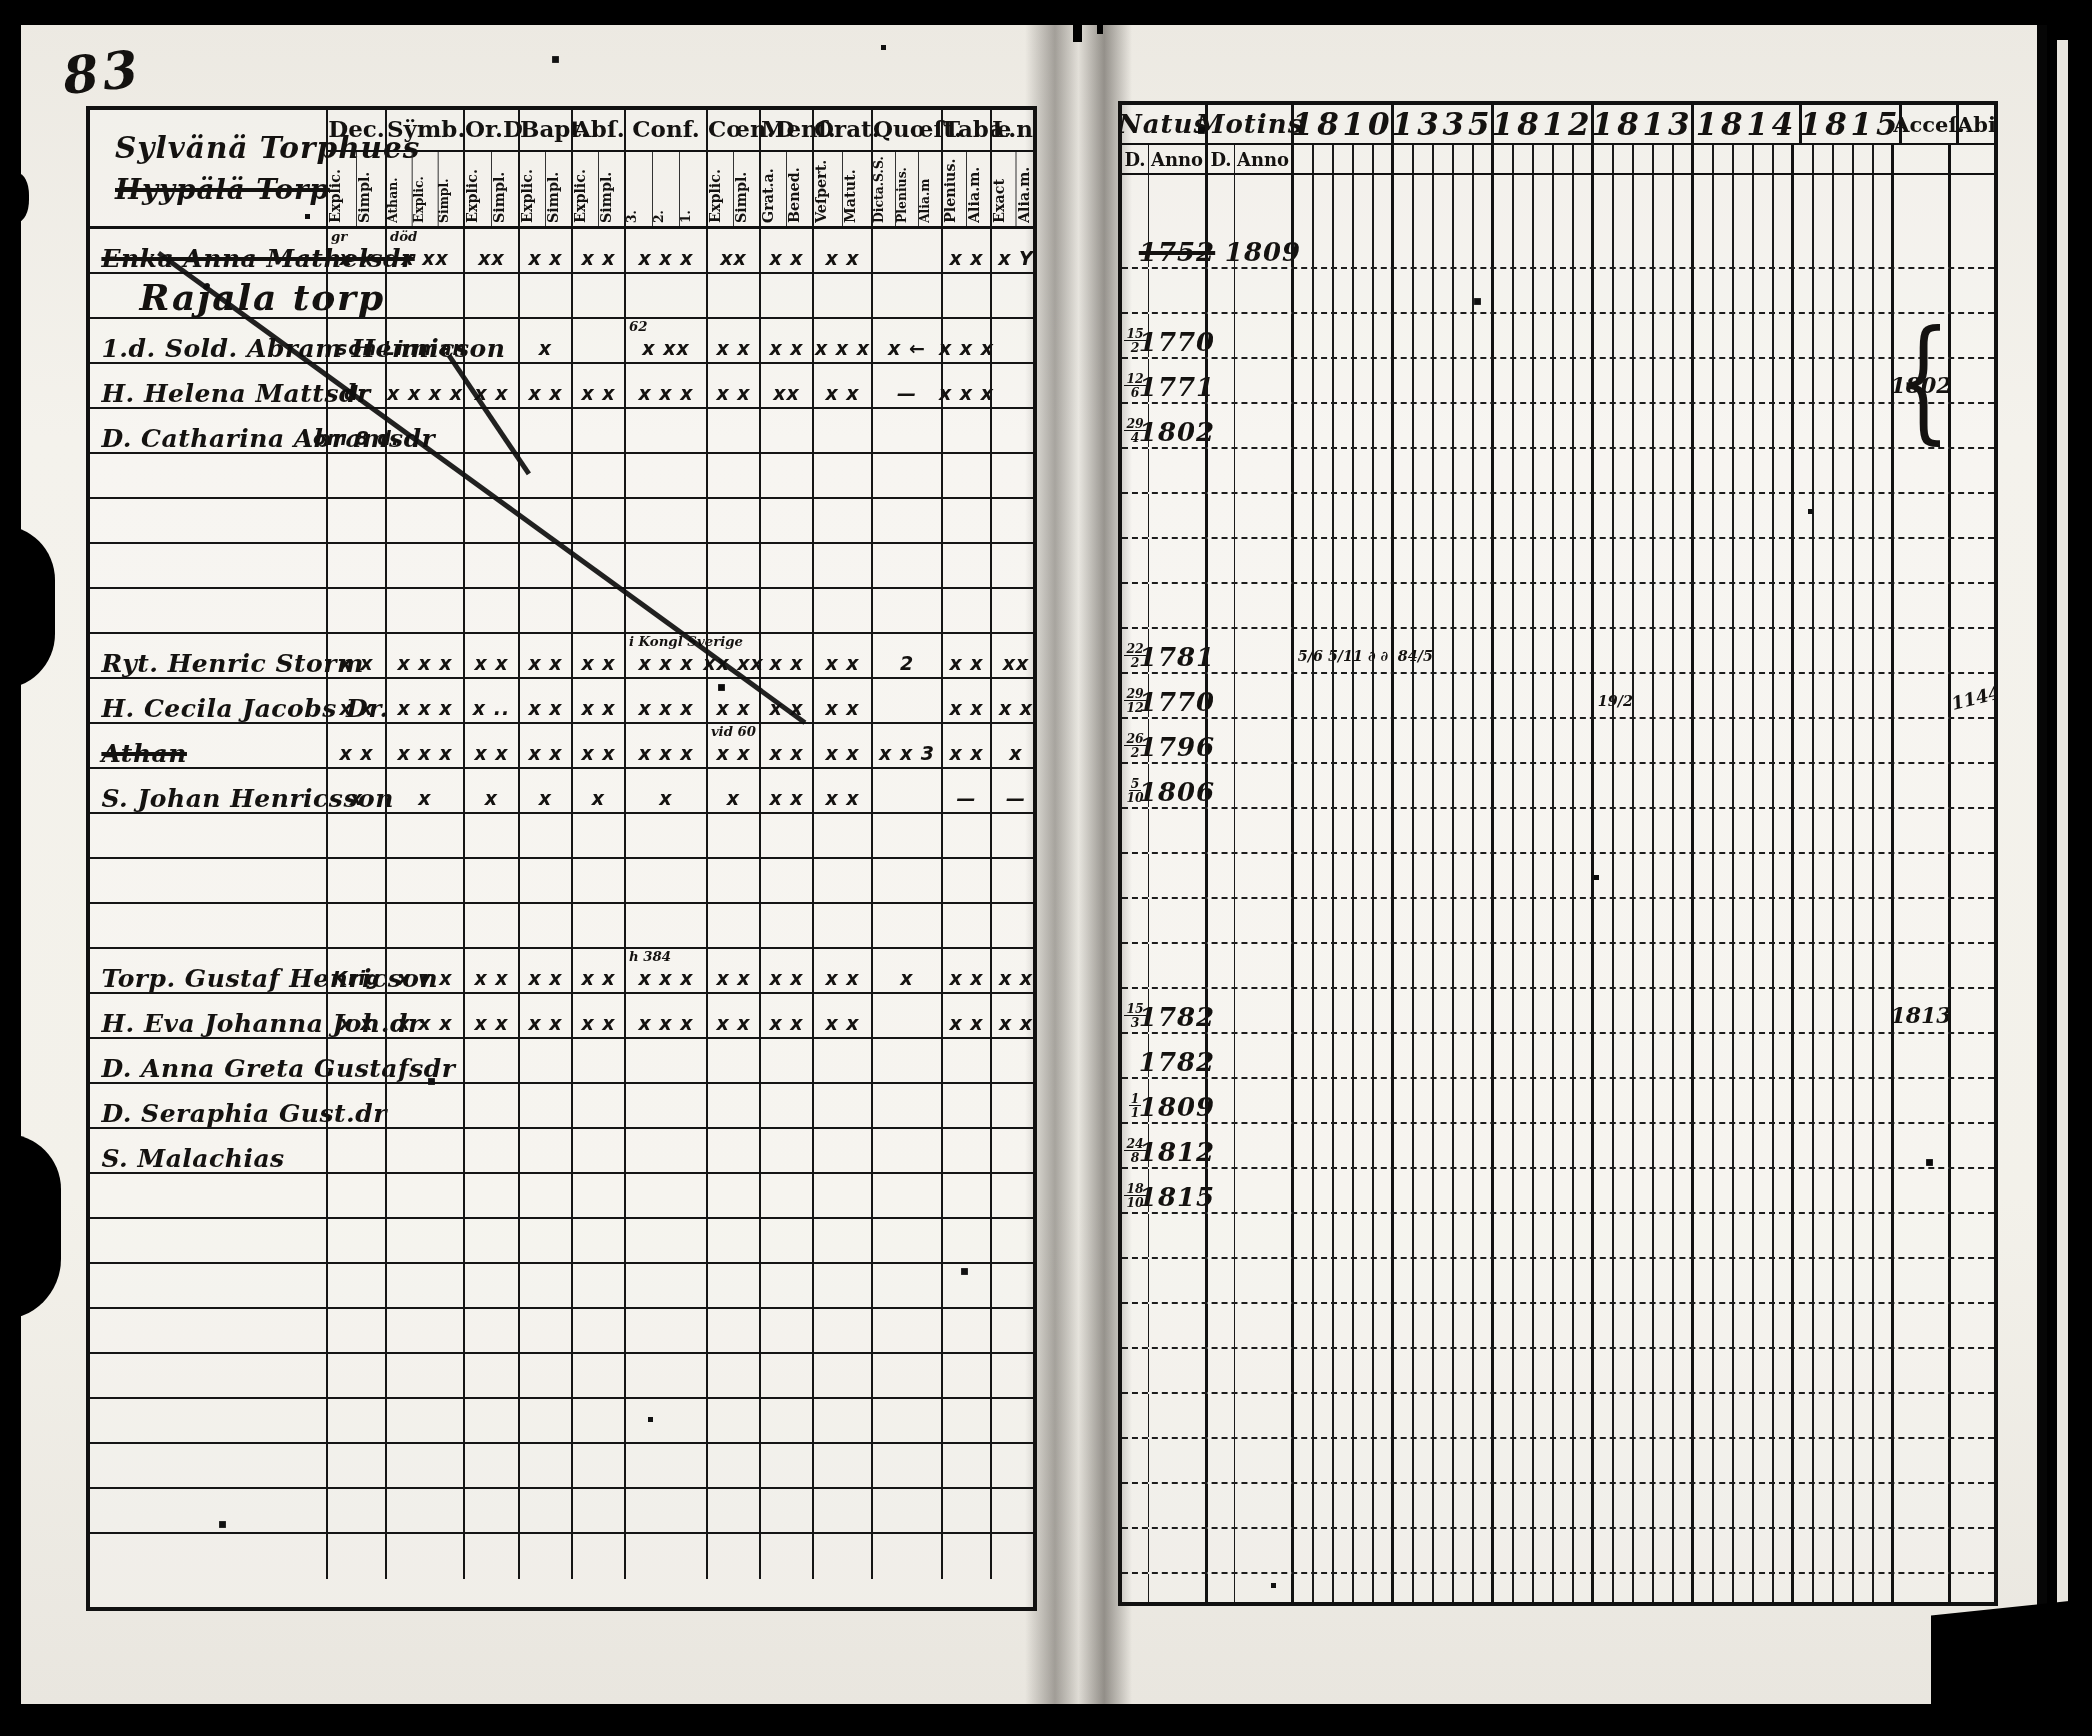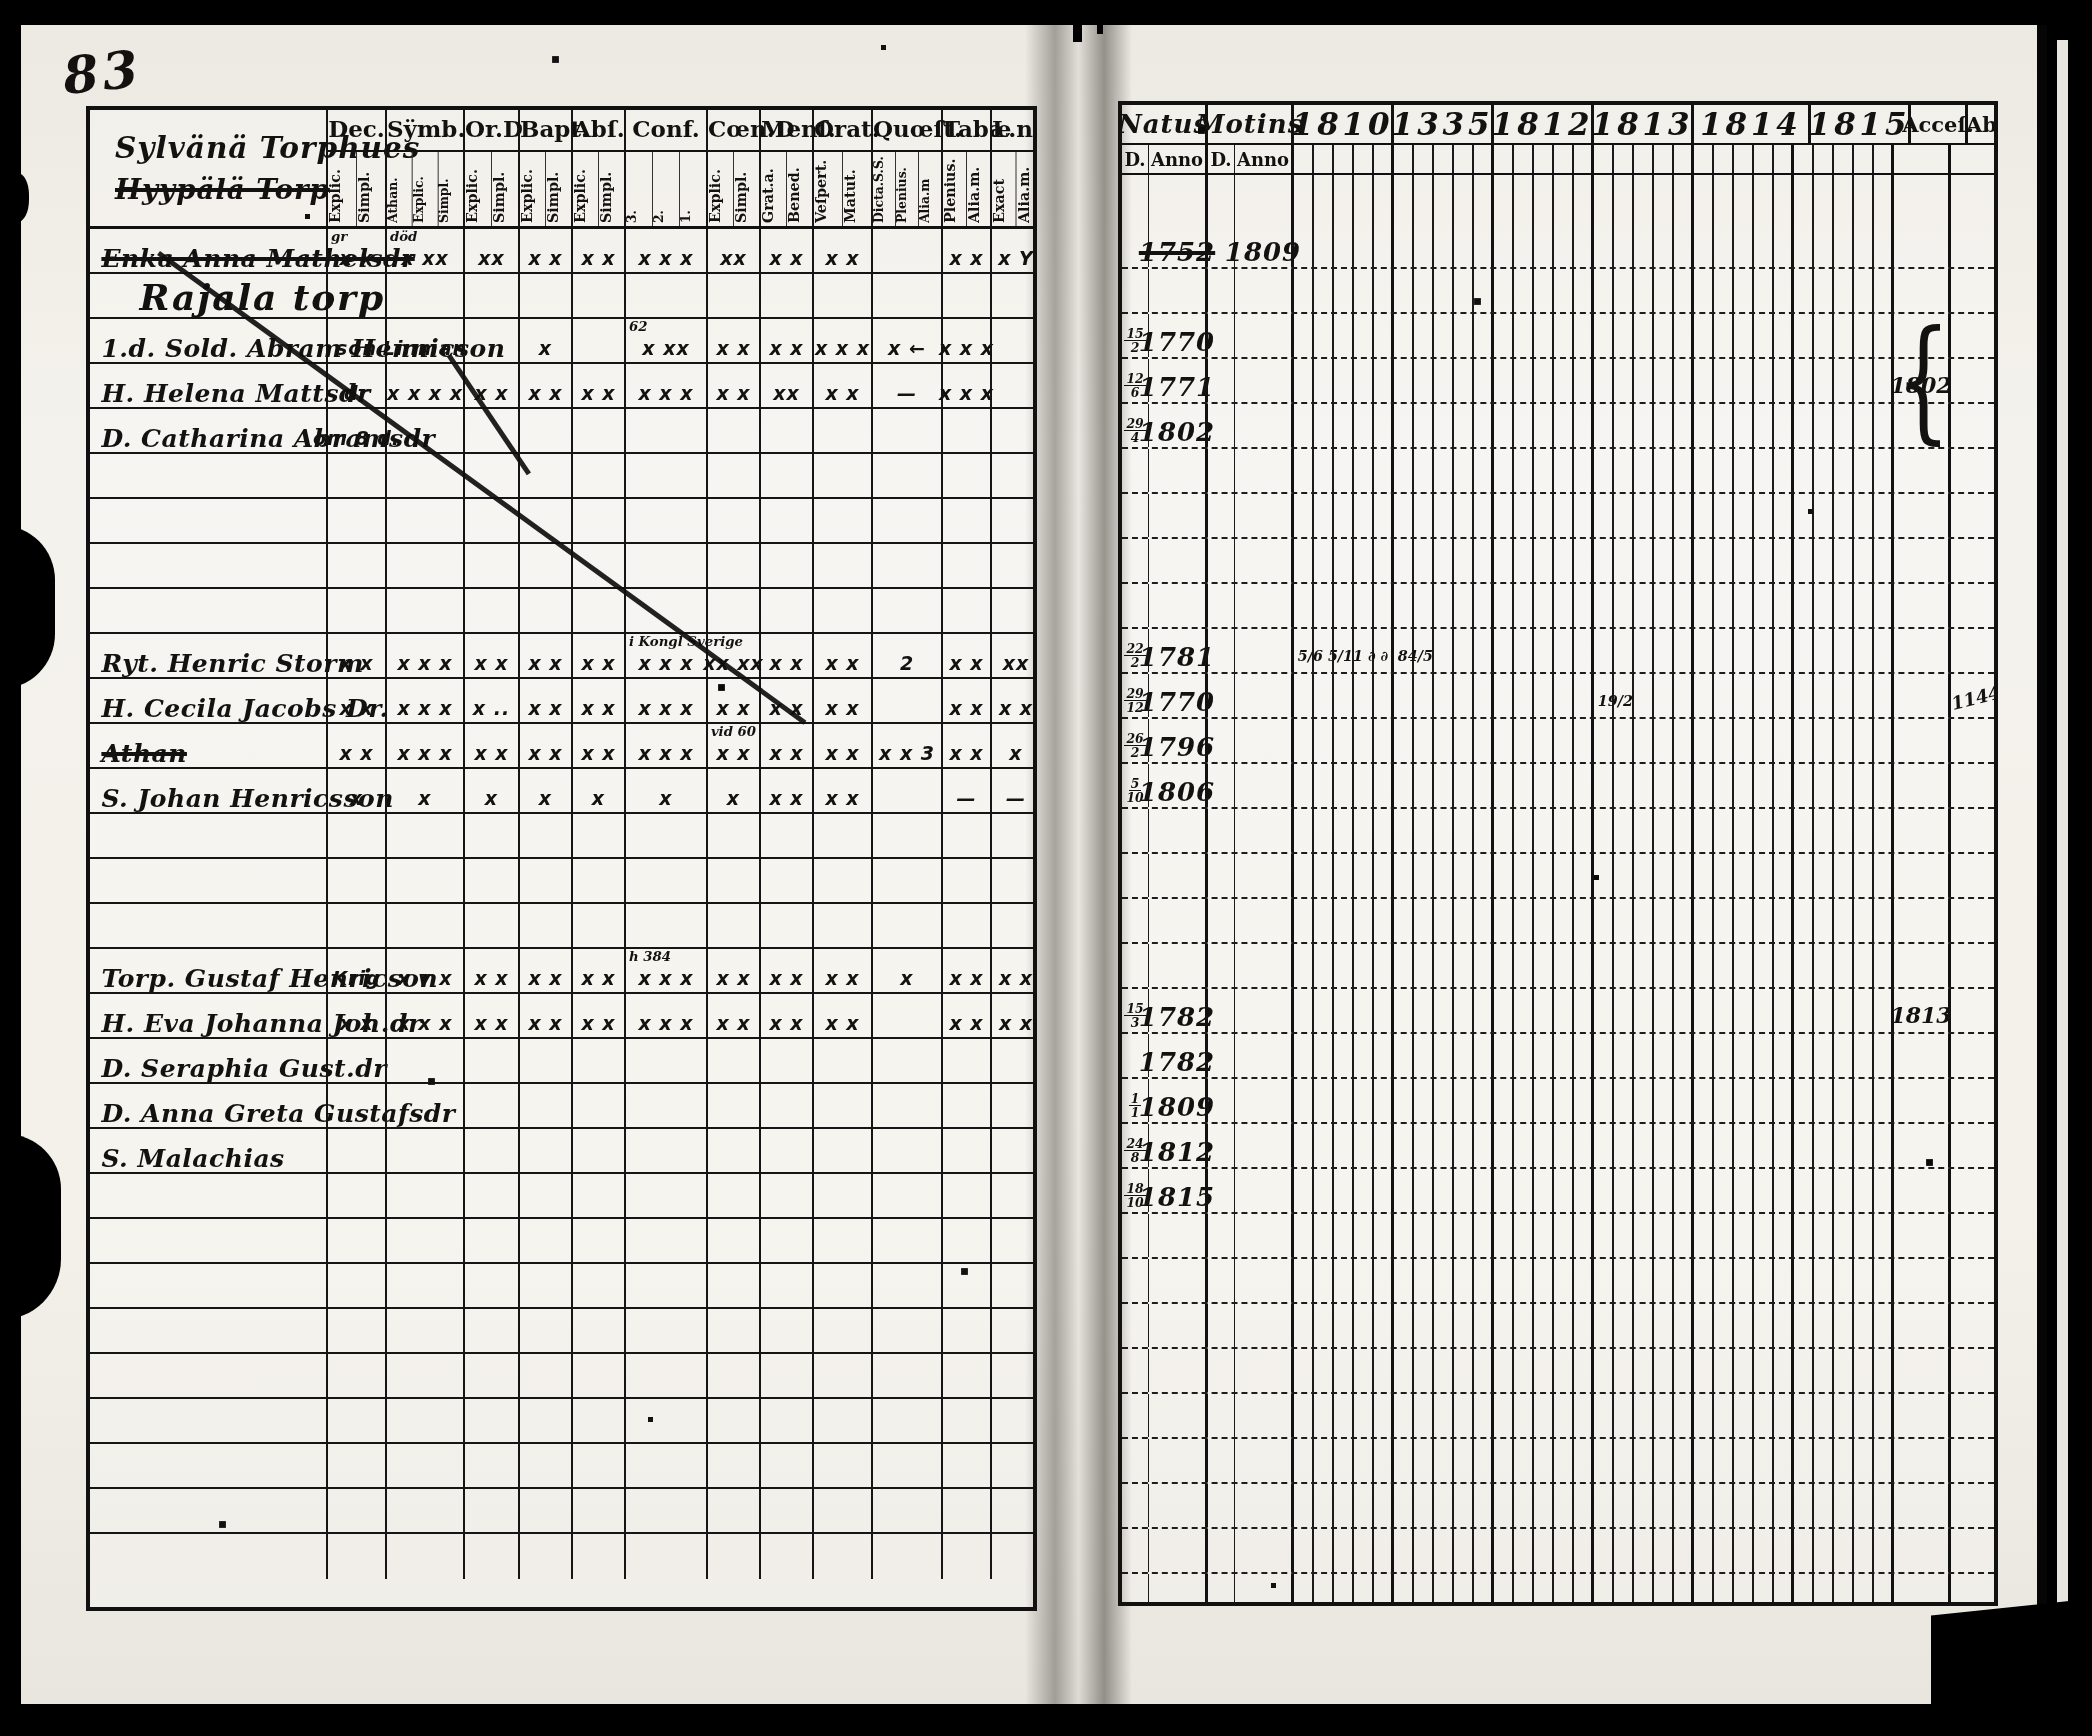--- a/index.html
+++ b/index.html
@@ -689,38 +689,38 @@
           <div class="lc mcell" style="width: 70px;"></div>
           <div class="lc mcell" style="width: 49px;">
             <span class="mk">x x</span>
           </div>
           <div class="lc mcell" style="width: 48px;">
             <span class="mk">x x</span>
           </div>
         </div>
         <div class="lt-row">
           <div class="lc ncell" style="width: 238px;">
+            <span class="nm">D. Anna Greta Gustafsdr</span>
+          </div>
+          <div class="lc mcell" style="width: 59px;"></div>
+          <div class="lc mcell" style="width: 78px;"></div>
+          <div class="lc mcell" style="width: 55px;"></div>
+          <div class="lc mcell" style="width: 53px;"></div>
+          <div class="lc mcell" style="width: 53px;"></div>
+          <div class="lc mcell" style="width: 82px;"></div>
+          <div class="lc mcell" style="width: 53px;"></div>
+          <div class="lc mcell" style="width: 53px;"></div>
+          <div class="lc mcell" style="width: 59px;"></div>
+          <div class="lc mcell" style="width: 70px;"></div>
+          <div class="lc mcell" style="width: 49px;"></div>
+          <div class="lc mcell" style="width: 48px;"></div>
+        </div>
+        <div class="lt-row">
+          <div class="lc ncell" style="width: 238px;">
             <span class="nm">D. Seraphia Gust.dr</span>
-          </div>
-          <div class="lc mcell" style="width: 59px;"></div>
-          <div class="lc mcell" style="width: 78px;"></div>
-          <div class="lc mcell" style="width: 55px;"></div>
-          <div class="lc mcell" style="width: 53px;"></div>
-          <div class="lc mcell" style="width: 53px;"></div>
-          <div class="lc mcell" style="width: 82px;"></div>
-          <div class="lc mcell" style="width: 53px;"></div>
-          <div class="lc mcell" style="width: 53px;"></div>
-          <div class="lc mcell" style="width: 59px;"></div>
-          <div class="lc mcell" style="width: 70px;"></div>
-          <div class="lc mcell" style="width: 49px;"></div>
-          <div class="lc mcell" style="width: 48px;"></div>
-        </div>
-        <div class="lt-row">
-          <div class="lc ncell" style="width: 238px;">
-            <span class="nm">D. Anna Greta Gustafsdr</span>
           </div>
           <div class="lc mcell" style="width: 59px;"></div>
           <div class="lc mcell" style="width: 78px;"></div>
           <div class="lc mcell" style="width: 55px;"></div>
           <div class="lc mcell" style="width: 53px;"></div>
           <div class="lc mcell" style="width: 53px;"></div>
           <div class="lc mcell" style="width: 82px;"></div>
           <div class="lc mcell" style="width: 53px;"></div>
           <div class="lc mcell" style="width: 53px;"></div>
           <div class="lc mcell" style="width: 59px;"></div>
@@ -894,21 +894,21 @@
           </div>
           <div class="rcell bheavy" style="width: 100px;">
             <span class="ylabel">1335</span>
           </div>
           <div class="rcell bheavy" style="width: 100px;">
             <span class="ylabel">1812</span>
           </div>
           <div class="rcell bheavy" style="width: 100px;">
             <span class="ylabel">1813</span>
           </div>
-          <div class="rcell bheavy" style="width: 117px; text-align: center;">
+          <div class="rcell bheavy" style="width: 108px; text-align: center;">
             <span class="ylabel">1814</span>
           </div>
           <div class="rcell bheavy" style="width: 100px;">
             <span class="ylabel">1815</span>
           </div>
           <div class="rcell bheavy" style="width: 57px;">
             <span class="alabel">Acceſ.</span>
           </div>
           <div class="rcell" style="width: 52px;">
             <span class="alabel">Abit.</span>

